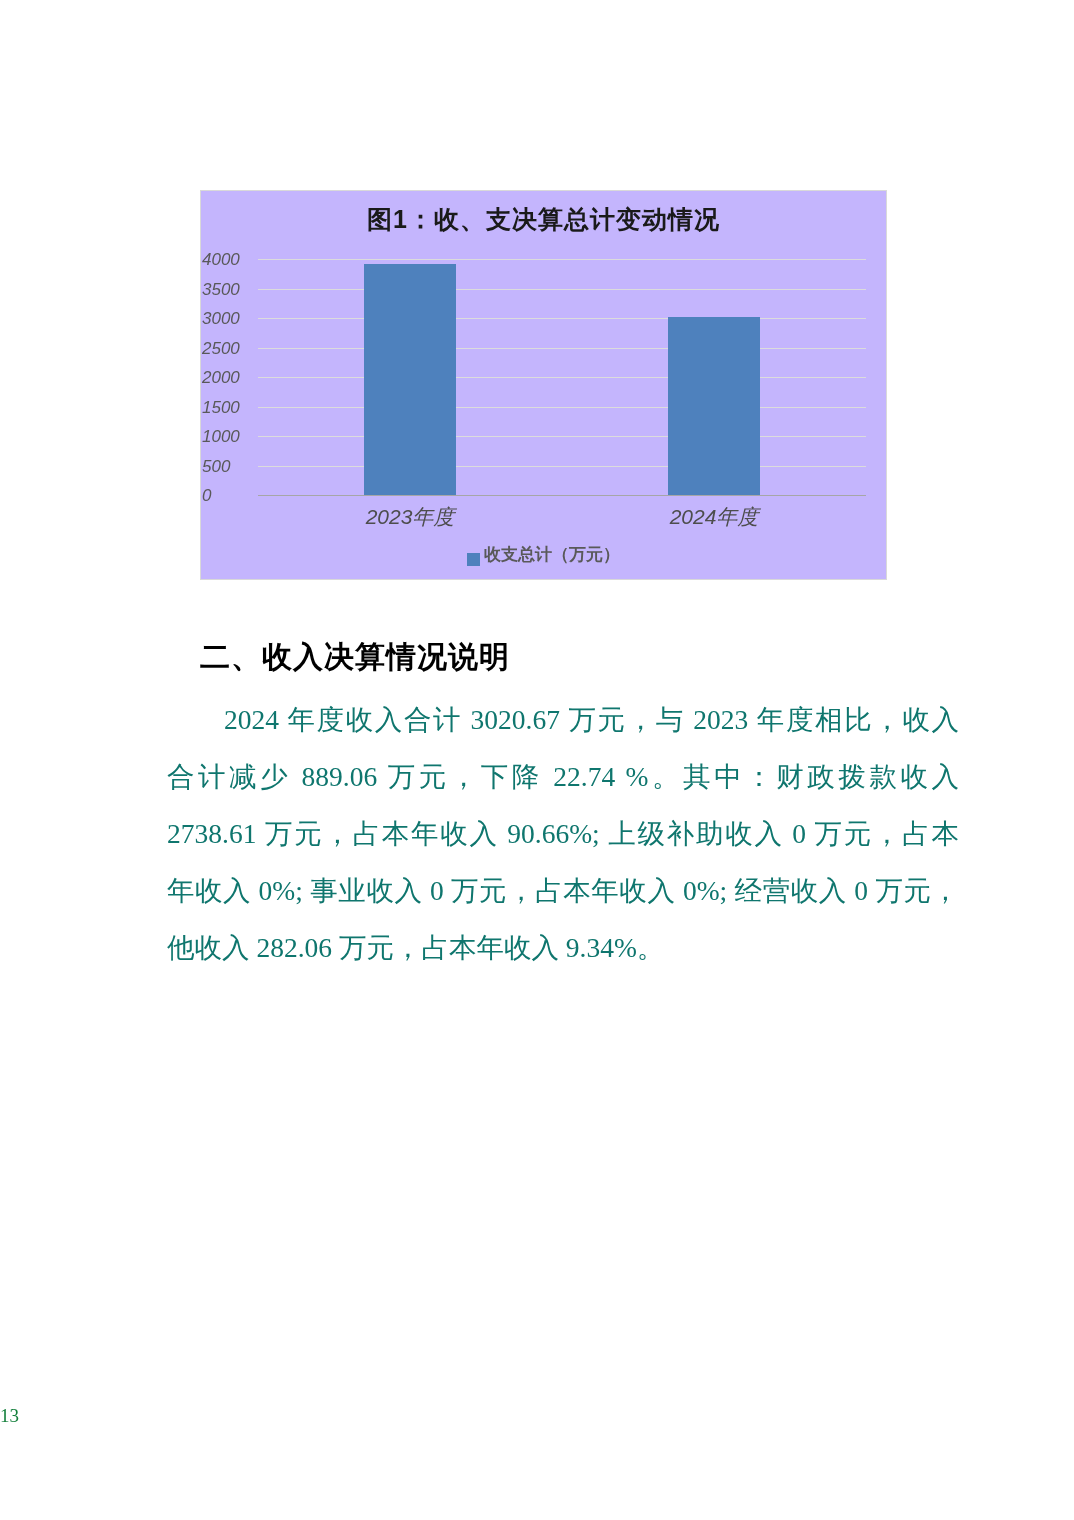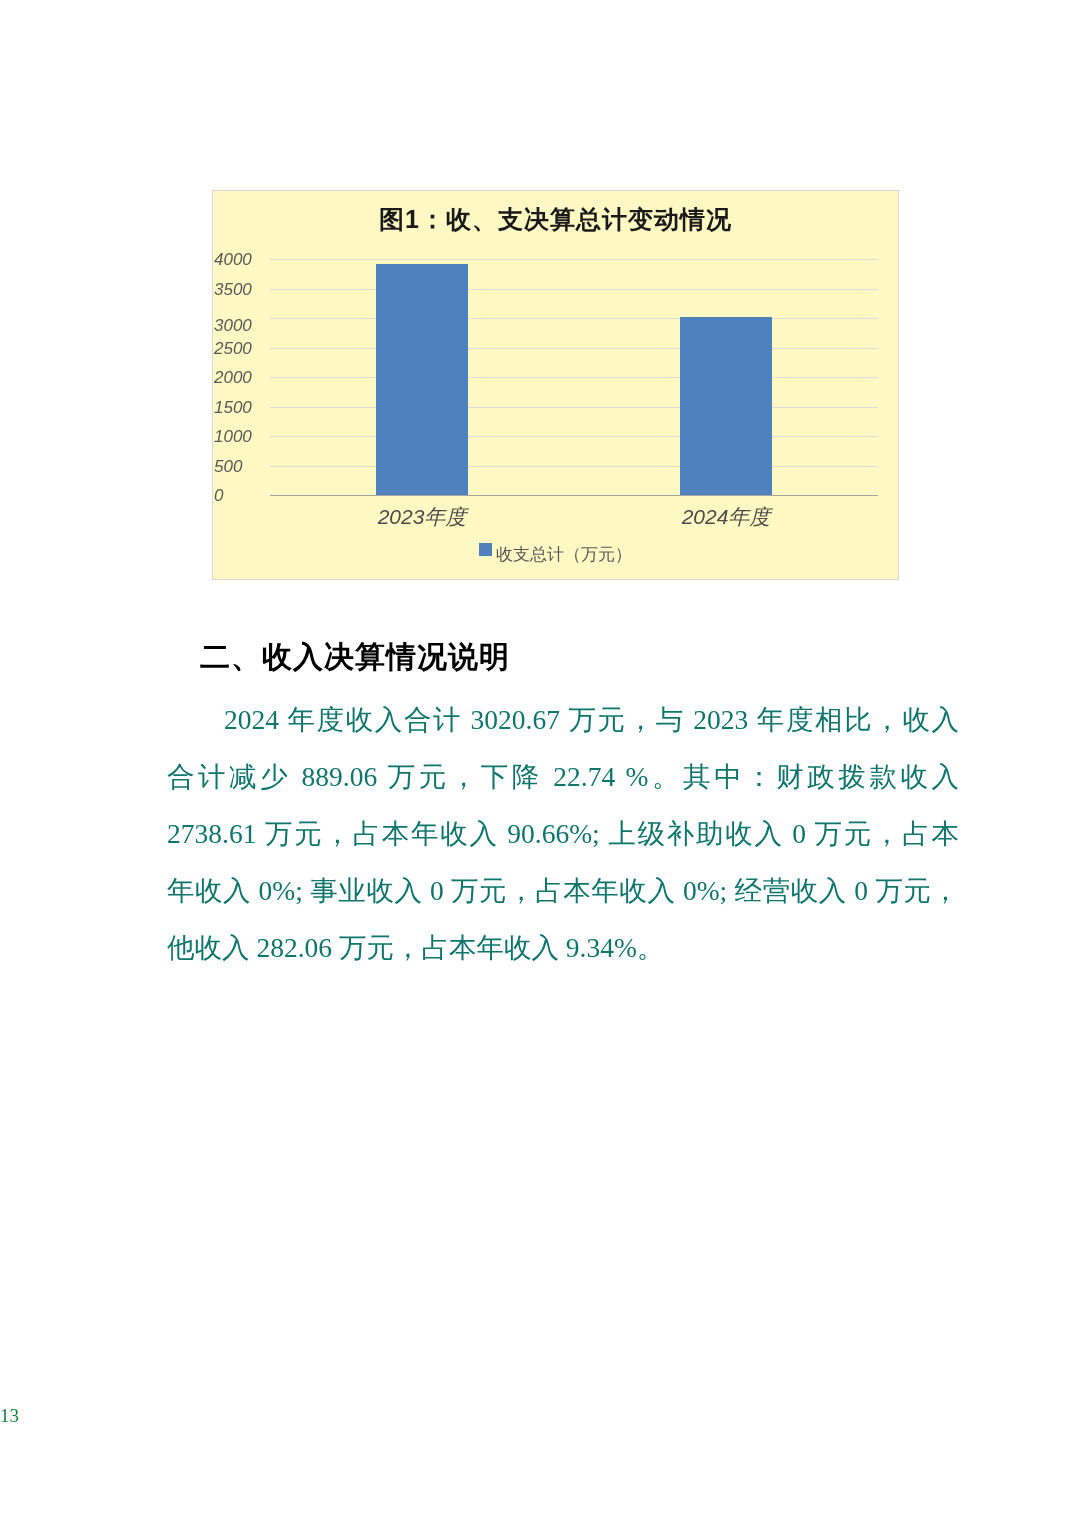--- a/index.html
+++ b/index.html
@@ -9,23 +9,23 @@
     height: 1520px;
     background: #ffffff;
     font-family: "Liberation Serif", "DejaVu Serif", serif;
     color: #000;
     overflow: hidden;
   }
 
   
   .chart-frame {
     position: absolute;
-    left: 212px; top: 190px;
+    left: 200px; top: 190px;
     width: 687px; height: 390px;
-    background: #fef9c3;
+    background: #c4b5fd;
     border: 1px solid #d9d9d9;
     box-sizing: border-box;
     font-family: "Liberation Sans", "DejaVu Sans", sans-serif;
   }
   .chart-title {
     position: absolute;
     left: 0; top: 12px; width: 100%;
     text-align: center;
     font-size: 25px;
     font-weight: bold;
@@ -80,23 +80,24 @@
     flex: 1 1 0;
     text-align: center;
     font-size: 21px;
     font-style: italic;
     color: #4d4d4d;
   }
   .legend {
     position: absolute;
     left: 0; top: 352px; width: 100%;
     display: flex;
-    align-items: flex-start;
+    align-items: flex-end;
     justify-content: center;
     gap: 4px;
+    font-weight: bold;
   }
   .legend-swatch {
     width: 13px; height: 13px;
     background: #4e81bd;
     display: inline-block;
   }
   .legend-label { font-size: 17px; color: #595959; }
 
   
   .section-heading {
@@ -140,21 +141,21 @@
 <body>
 
 <div class="page">
 
   <div class="chart-frame">
     <div class="chart-title">图1：收、支决算总计变动情况</div>
 
     <div class="y-ticks">
         <div class="ytick" style="top: 0%;">4000</div>
         <div class="ytick" style="top: 12.5%;">3500</div>
-        <div class="ytick" style="top: 25%; margin-top: 7px;">3000</div>
+        <div class="ytick" style="top: 25%;">3000</div>
         <div class="ytick" style="top: 37.5%;">2500</div>
         <div class="ytick" style="top: 50%;">2000</div>
         <div class="ytick" style="top: 62.5%;">1500</div>
         <div class="ytick" style="top: 75%;">1000</div>
         <div class="ytick" style="top: 87.5%;">500</div>
         <div class="ytick" style="top: 100%;">0</div>
       </div>
 
     <div class="plot-area">
       <div>

